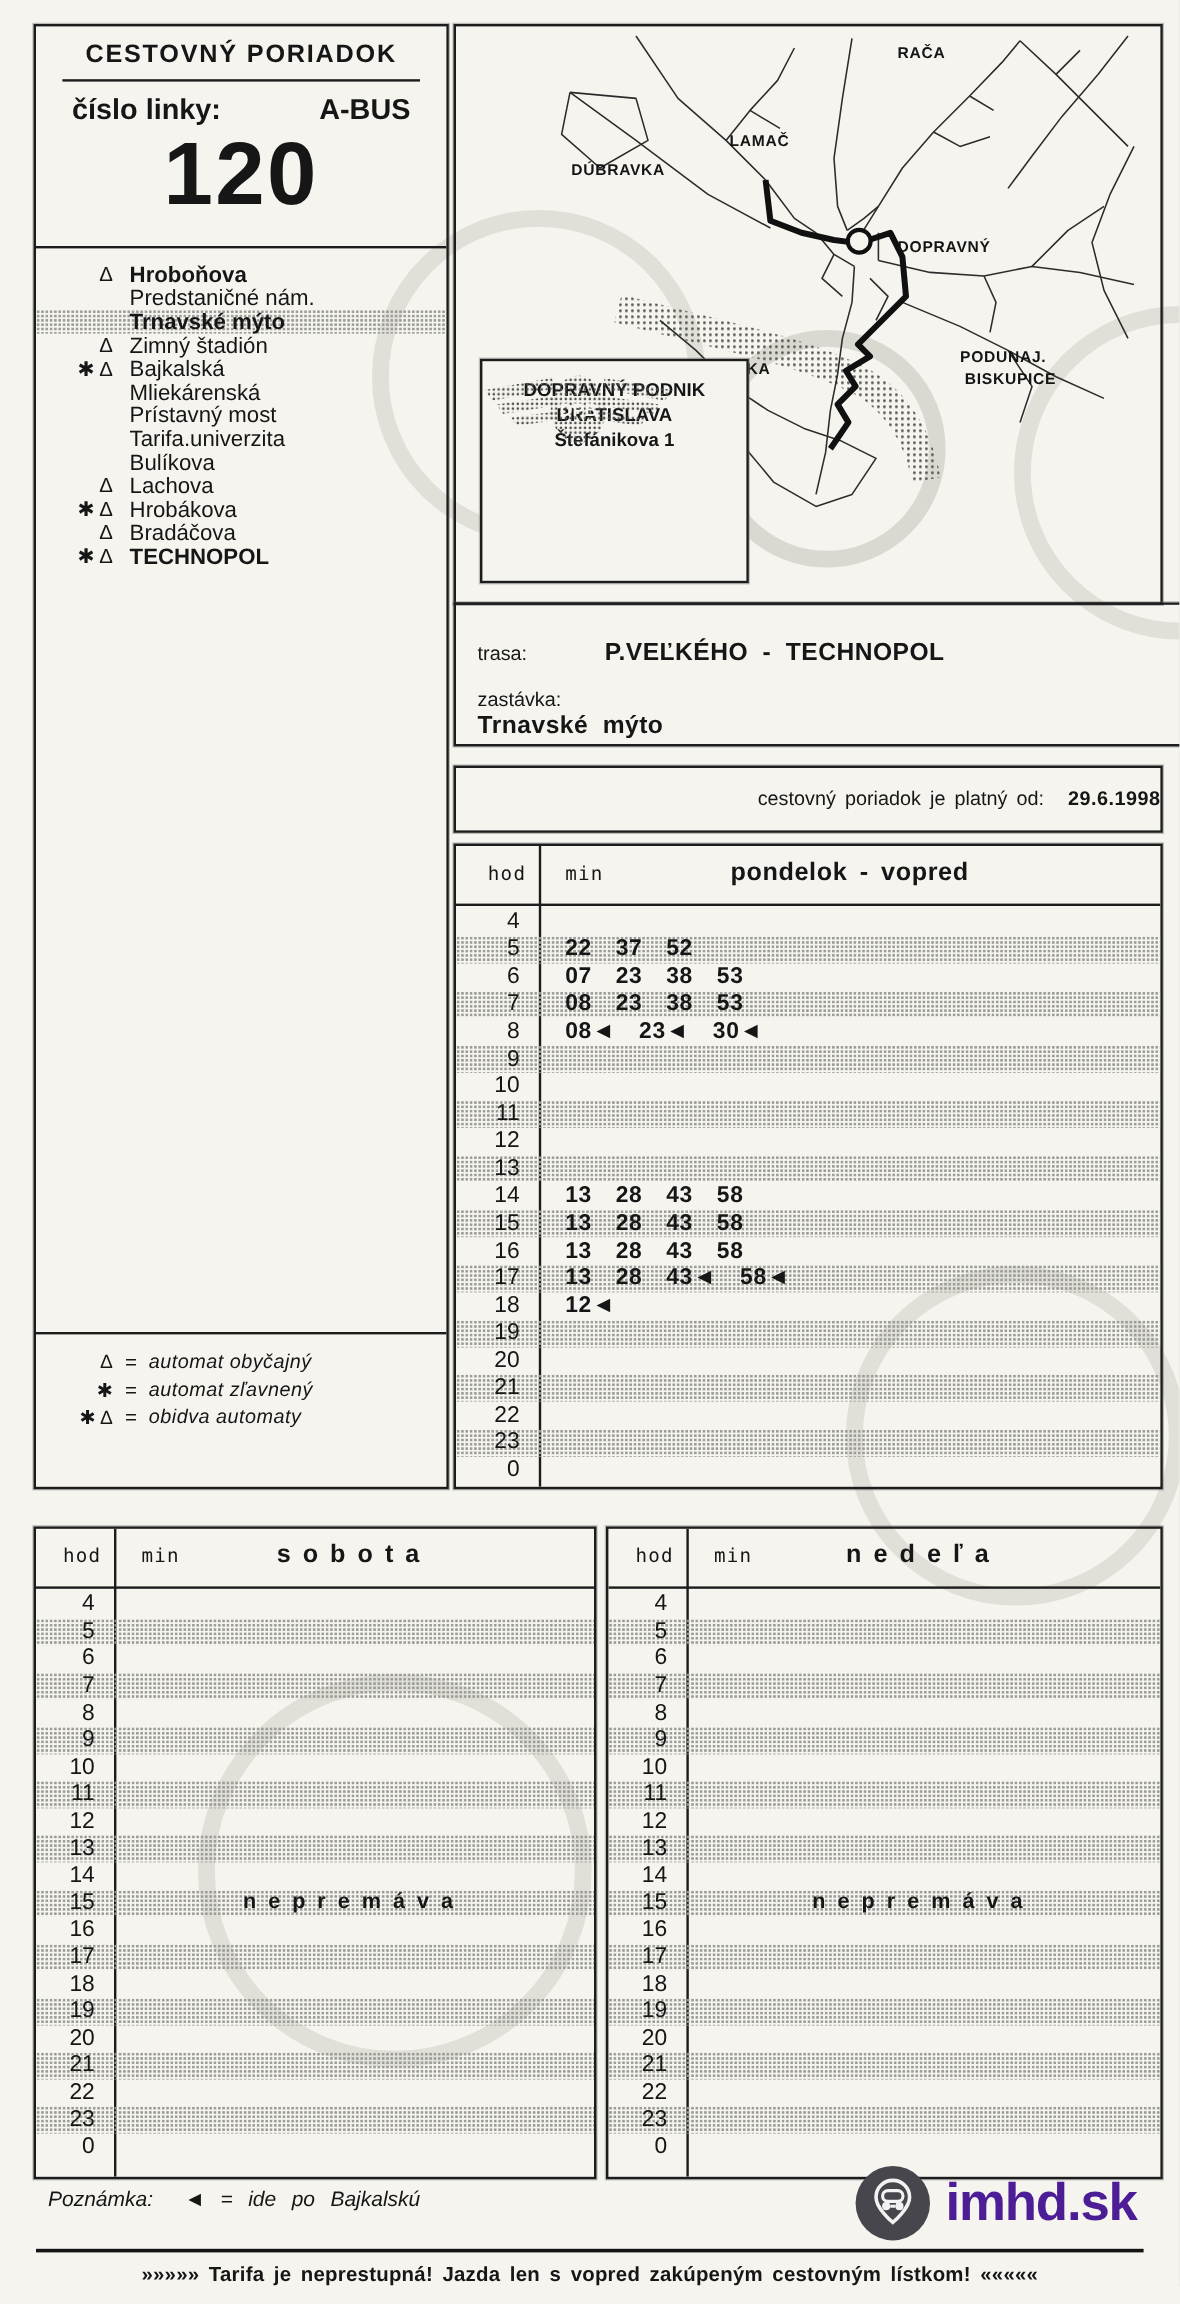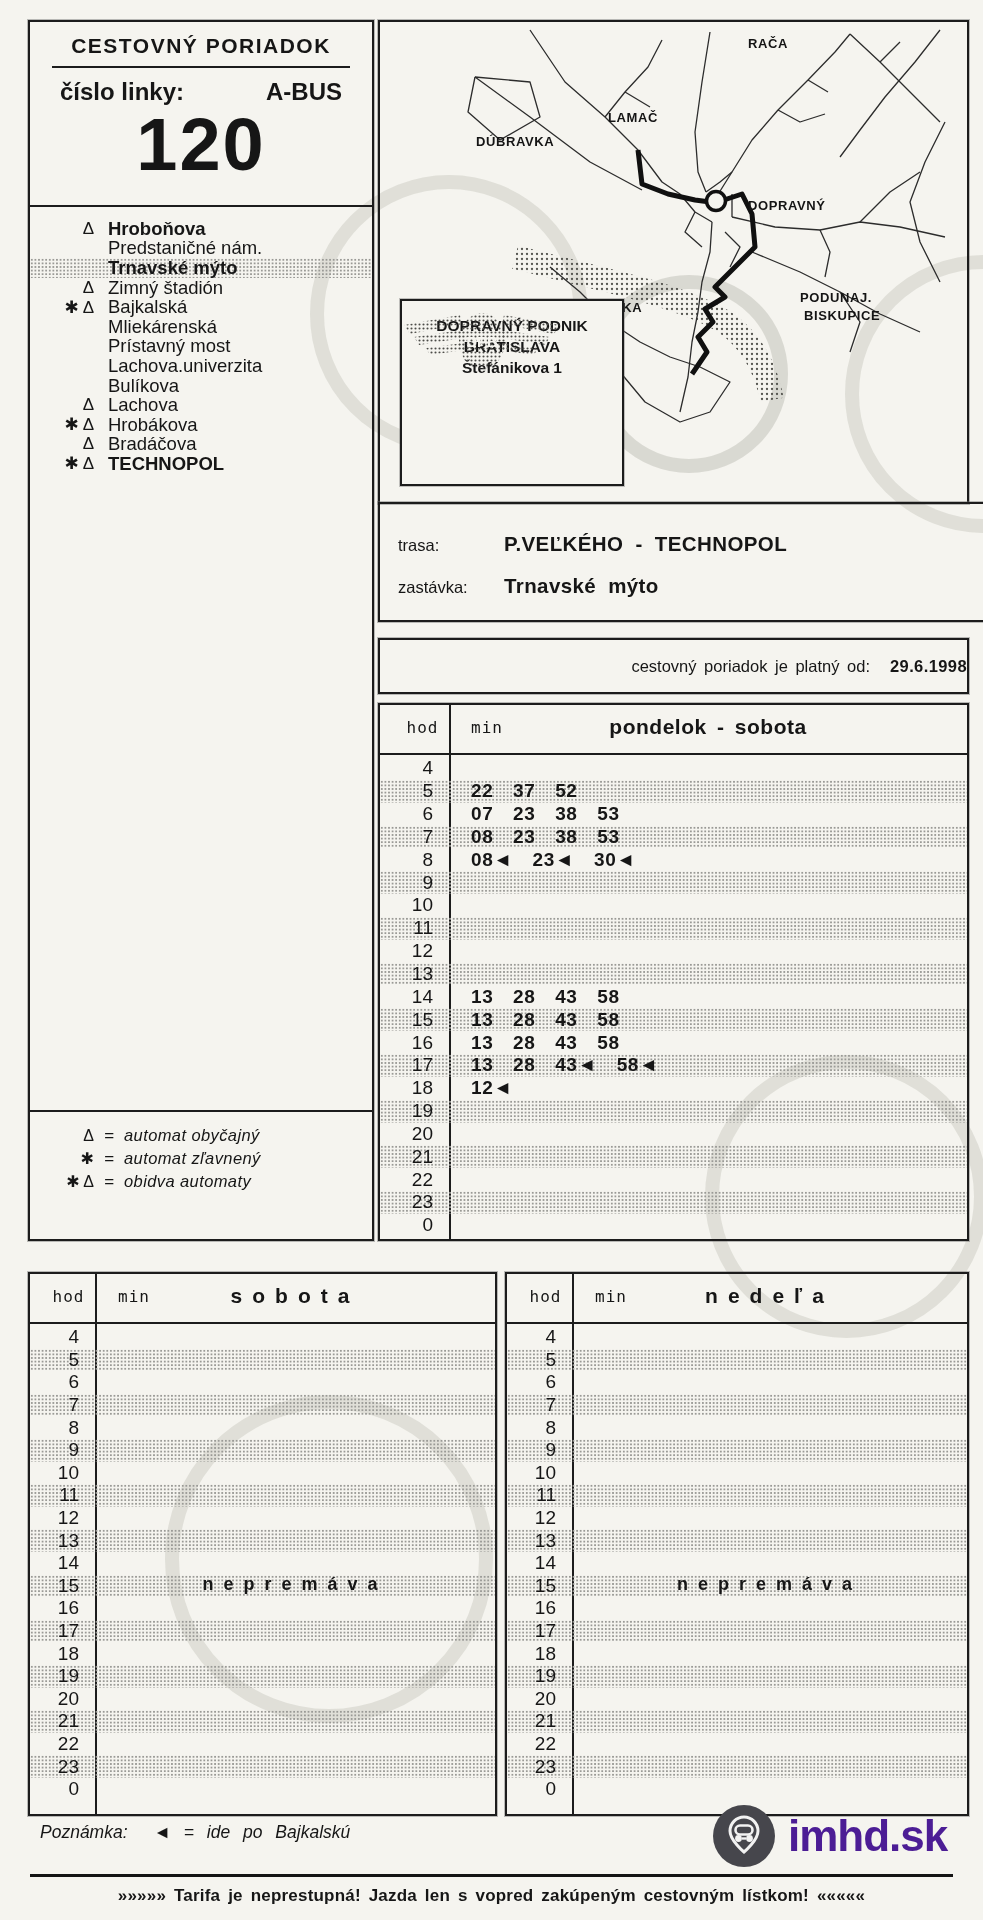--- a/index.html
+++ b/index.html
@@ -55,21 +55,21 @@
   .ml-petrzalka{left:178px;top:278px;}
   .dpb-box{position:absolute;left:20px;top:277px;width:220px;height:183px;border:2px solid #1c1c1c;background:#f5f4ef;box-shadow:0 0 0 1px rgba(110,110,110,.4);}
   .dpb-line{text-align:center;font-weight:bold;font-size:15.5px;line-height:21px;}
   .dpb-line:first-child{margin-top:14px;}
   .dpb-logo{display:block;margin:10px auto 0 auto;}
 
   
   #route-box{left:378px;top:502px;width:587px;height:116px;padding-left:40px;}
   .rt-row{position:absolute;left:18px;display:flex;align-items:baseline;}
   .rt-row1{top:28px;}
-  .rt-row2{top:70px;}
+  .rt-row2{top:70px;flex-direction:column;}
   .rt-label{font-size:16.5px;width:106px;}
   .rt-value{font-size:20.5px;font-weight:bold;word-spacing:6px;letter-spacing:.4px;}
   #validity-box{left:378px;top:638px;width:587px;height:52px;display:flex;align-items:center;justify-content:flex-end;gap:20px;}
   .vd-label{font-size:16.5px;word-spacing:3px;}
   .vd-date{font-size:16.5px;font-weight:bold;letter-spacing:.4px;}
 
   
   .tt{overflow:hidden;}
   #weekday-box{left:378px;top:703px;width:587px;height:534px;}
   #saturday-box{left:28px;top:1272px;width:465px;height:540px;}
@@ -154,21 +154,21 @@
         <div class="st-row">
           <span class="st-sym"></span>
           <span class="st-name">Mliekárenská</span>
         </div>
         <div class="st-row">
           <span class="st-sym"></span>
           <span class="st-name">Prístavný most</span>
         </div>
         <div class="st-row">
           <span class="st-sym"></span>
-          <span class="st-name">Lachova.univerzita</span>
+          <span class="st-name">Tarifa.univerzita</span>
         </div>
         <div class="st-row">
           <span class="st-sym"></span>
           <span class="st-name">Bulíkova</span>
         </div>
         <div class="st-row">
           <span class="st-sym">Δ</span>
           <span class="st-name">Lachova</span>
         </div>
         <div class="st-row">
@@ -287,21 +287,21 @@
 
   <div class="box" id="validity-box">
     <span class="vd-label">cestovný poriadok je platný od:</span>
     <span class="vd-date">29.6.1998</span>
   </div>
 
   <div class="box tt" id="weekday-box">
     <div class="tt-head">
       <span class="tt-hod">hod</span>
       <span class="tt-min">min</span>
-      <span class="tt-title">pondelok - sobota</span>
+      <span class="tt-title">pondelok - vopred</span>
     </div>
     <div class="tt-vline"></div>
     <div class="tt-body">
         <div class="tt-row">
           <span class="tt-hour">4</span>
           <span class="tt-times"></span>
         </div>
         <div class="tt-row shaded">
           <span class="tt-hour">5</span>
           <span class="tt-times">22  37  52</span>

